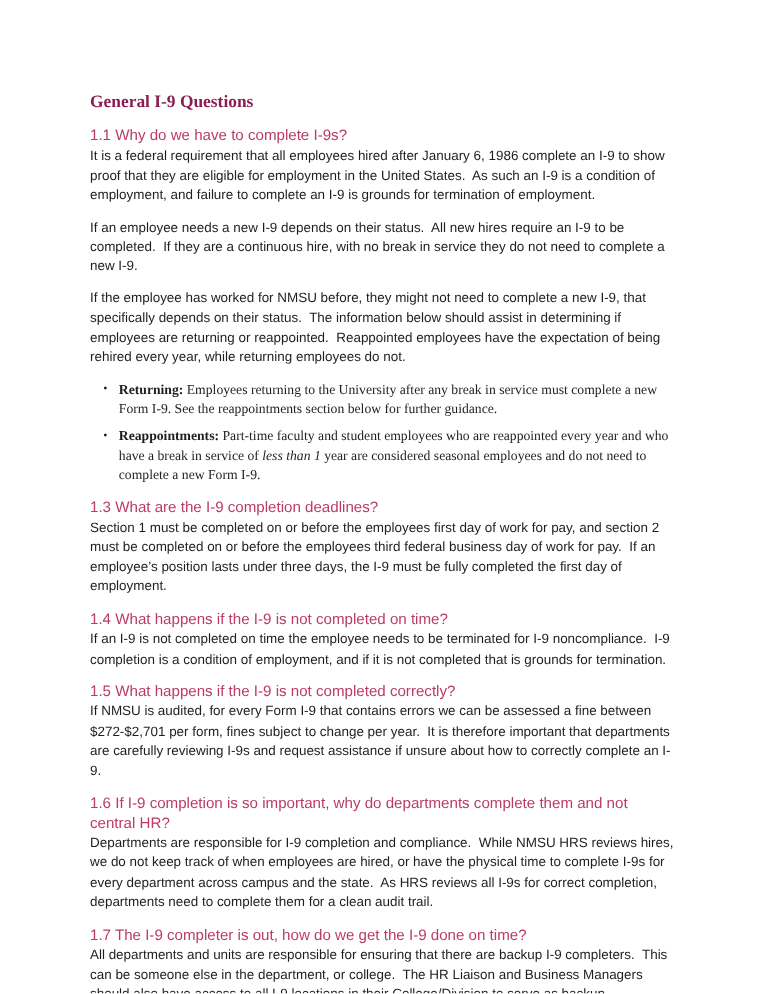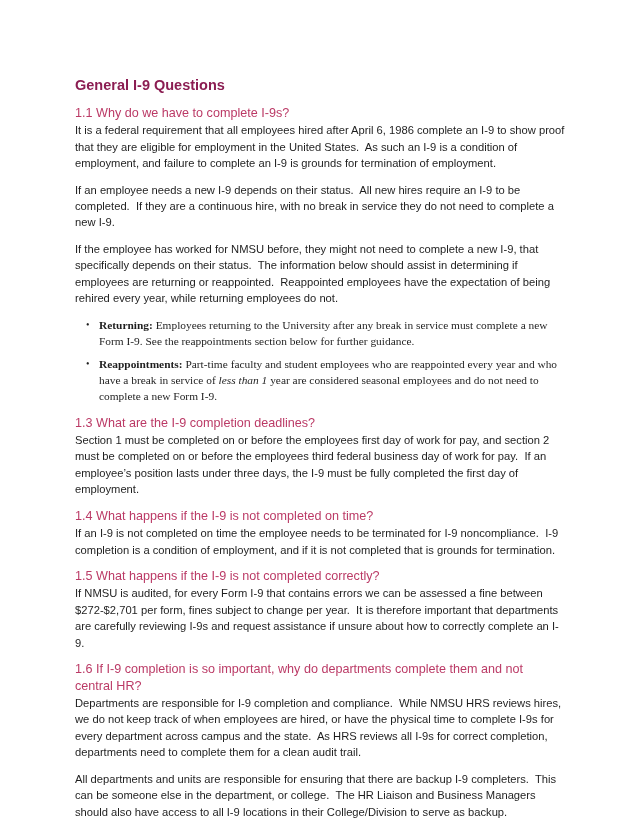--- a/index.html
+++ b/index.html
@@ -11,21 +11,21 @@
     position: relative;
     width: 640px;
     height: 828px;
     background: #ffffff;
     box-sizing: border-box;
     padding: 76px 74px 0 75px;
     overflow: hidden;
     font-family: "Liberation Sans", sans-serif;
   }
   .doc-title {
-    font-family: Liberation Sans, sans-serif;
+    font-family: Liberation Serif, serif;
     font-size: 14.5px;
     font-weight: bold;
     color: #8B1D52;
     margin: 0 0 4px 0;
     line-height: 1.3;
   }
   .section-heading {
     font-family: "Liberation Sans", sans-serif;
     font-size: 12.6px;
     font-weight: normal;
@@ -75,21 +75,21 @@
 </style>
 </head>
 <body>
 
 <div class="page">
 
   <h1 class="doc-title">General I-9 Questions</h1>
 
   <div>
     <h2 class="section-heading">1.1 Why do we have to complete I-9s?</h2>
-    <p class="para">It is a federal requirement that all employees hired after April 6, 1986 complete an I-9 to show proof that they are eligible for employment in the United States.  As such an I-9 is a condition of employment, and failure to complete an I-9 is grounds for termination of employment.</p>
+    <p class="para">It is a federal requirement that all employees hired after January 6, 1986 complete an I-9 to show proof that they are eligible for employment in the United States.  As such an I-9 is a condition of employment, and failure to complete an I-9 is grounds for termination of employment.</p>
   </div>
 
   <div>
     <p class="para">If an employee needs a new I-9 depends on their status.  All new hires require an I-9 to be completed.  If they are a continuous hire, with no break in service they do not need to complete a new I-9.</p>
     <p class="para">If the employee has worked for NMSU before, they might not need to complete a new I-9, that specifically depends on their status.  The information below should assist in determining if employees are returning or reappointed.  Reappointed employees have the expectation of being rehired every year, while returning employees do not.</p>
   </div>
 
   <div class="bullet-list">
     <div class="bullet-item">
       <span class="bullet-marker">•</span>
@@ -115,16 +115,17 @@
     <h2 class="section-heading">1.5 What happens if the I-9 is not completed correctly?</h2>
     <p class="para">If NMSU is audited, for every Form I-9 that contains errors we can be assessed a fine between $272-$2,701 per form, fines subject to change per year.  It is therefore important that departments are carefully reviewing I-9s and request assistance if unsure about how to correctly complete an I-9.</p>
   </div>
 
   <div>
     <h2 class="section-heading">1.6 If I-9 completion is so important, why do departments complete them and not central HR?</h2>
     <p class="para">Departments are responsible for I-9 completion and compliance.  While NMSU HRS reviews hires, we do not keep track of when employees are hired, or have the physical time to complete I-9s for every department across campus and the state.  As HRS reviews all I-9s for correct completion, departments need to complete them for a clean audit trail.</p>
   </div>
 
   <div>
+    <h2 class="section-heading">1.7 The I-9 completer is out, how do we get the I-9 done on time?</h2>
     <p class="para">All departments and units are responsible for ensuring that there are backup I-9 completers.  This can be someone else in the department, or college.  The HR Liaison and Business Managers should also have access to all I-9 locations in their College/Division to serve as backup.</p>
   </div>
 
 </div>
 
 </body></html>

